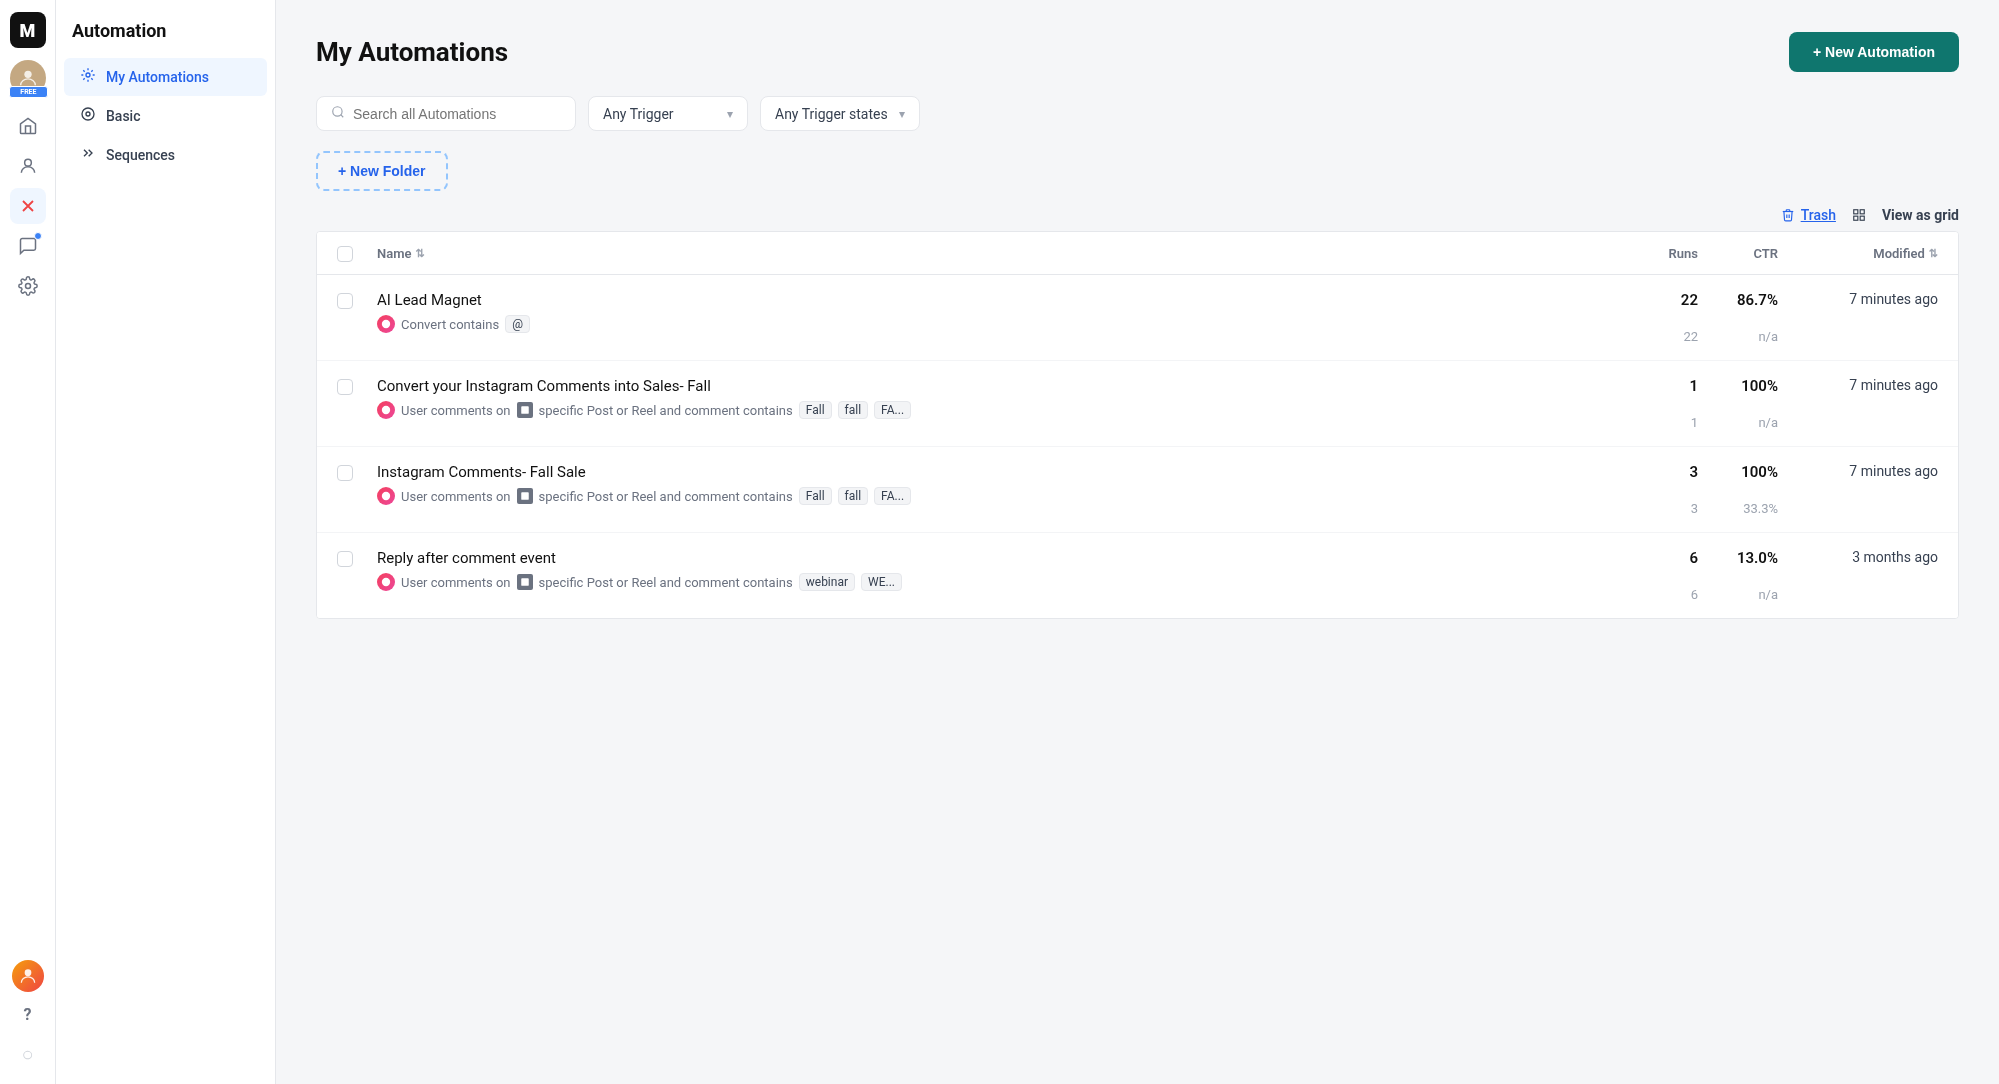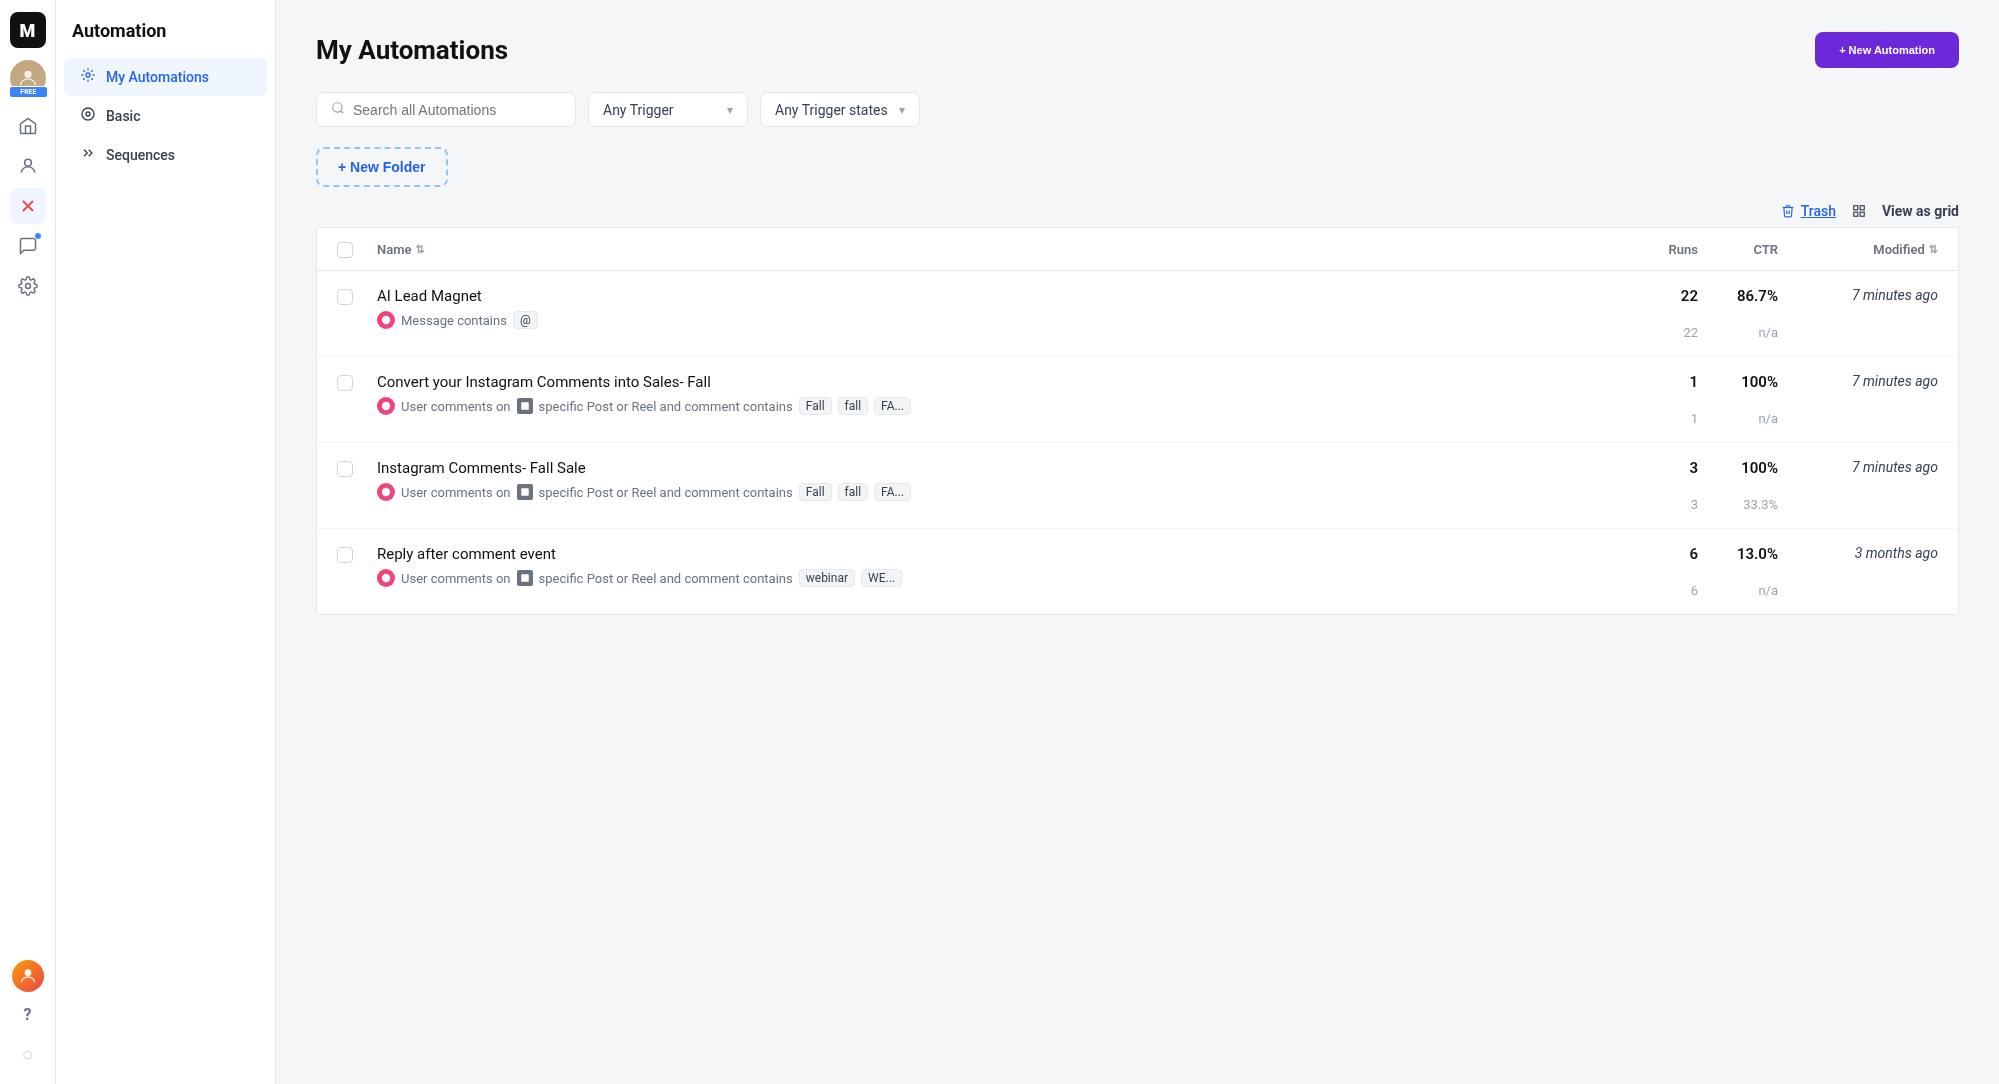--- a/index.html
+++ b/index.html
@@ -141,26 +141,26 @@
       align-items: center;
       justify-content: space-between;
       margin-bottom: 24px;
     }
     .content-title {
       font-size: 26px;
       font-weight: 700;
       color: #111;
     }
     .btn-new-automation {
-      background: #6d28d9;
+      background: #0f766e;
       color: #fff;
       border: none;
       border-radius: 8px;
       padding: 12px 24px;
-      font-size: 11px;
+      font-size: 14px;
       font-weight: 600;
       cursor: pointer;
       display: flex;
       align-items: center;
       gap: 8px;
       transition: background 0.15s;
     }
 
     
     .filters-row {
@@ -351,21 +351,20 @@
 
     .row-modified {
       display: flex;
       flex-direction: column;
       align-items: flex-end;
       gap: 6px;
     }
     .modified-main {
       font-size: 14px;
       color: #374151;
-      font-style: italic;
     }
 
     
     .post-thumb {
       width: 16px;
       height: 16px;
       background: #6b7280;
       border-radius: 2px;
       display: inline-flex;
       align-items: center;
@@ -548,21 +547,21 @@
           <div class="checkbox"></div>
         </div>
         <div class="row-content">
           <div class="row-name">AI Lead Magnet</div>
           <div class="row-trigger">
             <div class="trigger-icon">
               <svg width="10" height="10" viewBox="0 0 24 24" fill="#fff">
                   <circle cx="12" cy="12" r="10"></circle>
                 </svg>
             </div>
-            <span>Message contains</span>
+            <span>Convert contains</span>
             <span class="tag">@</span>
           </div>
         </div>
         <div class="row-stat">
           <div class="stat-main">22</div>
           <div class="stat-sub">22</div>
         </div>
         <div class="row-stat">
           <div class="stat-main">86.7%</div>
           <div class="stat-sub">n/a</div>

